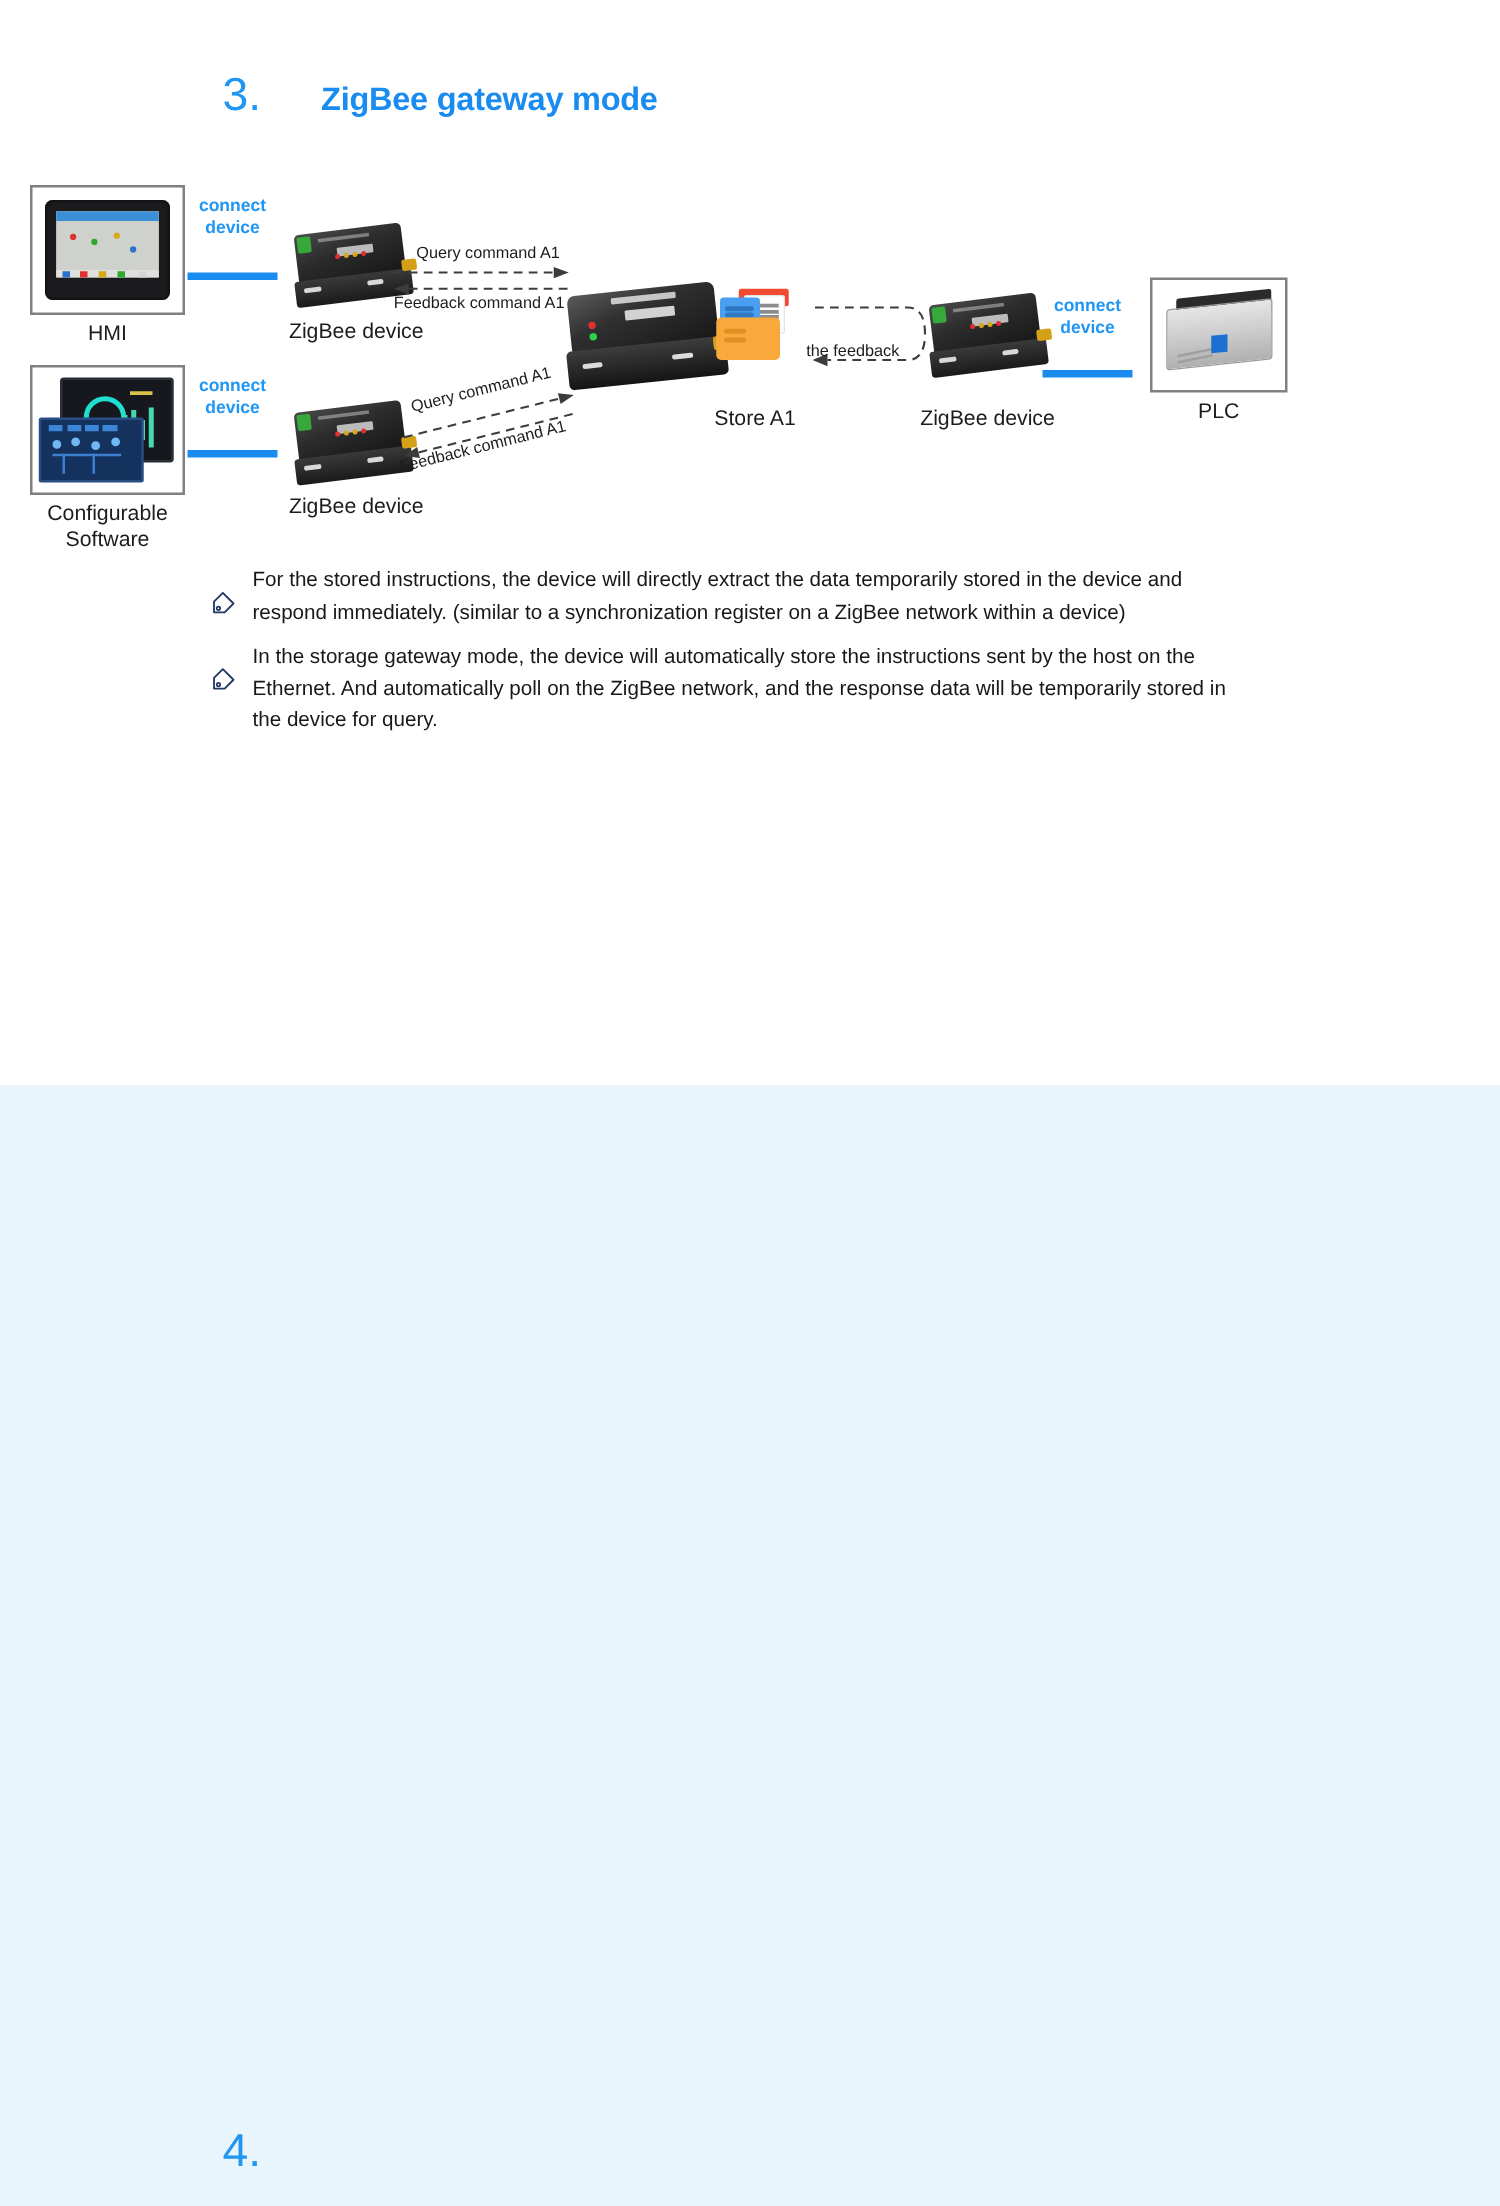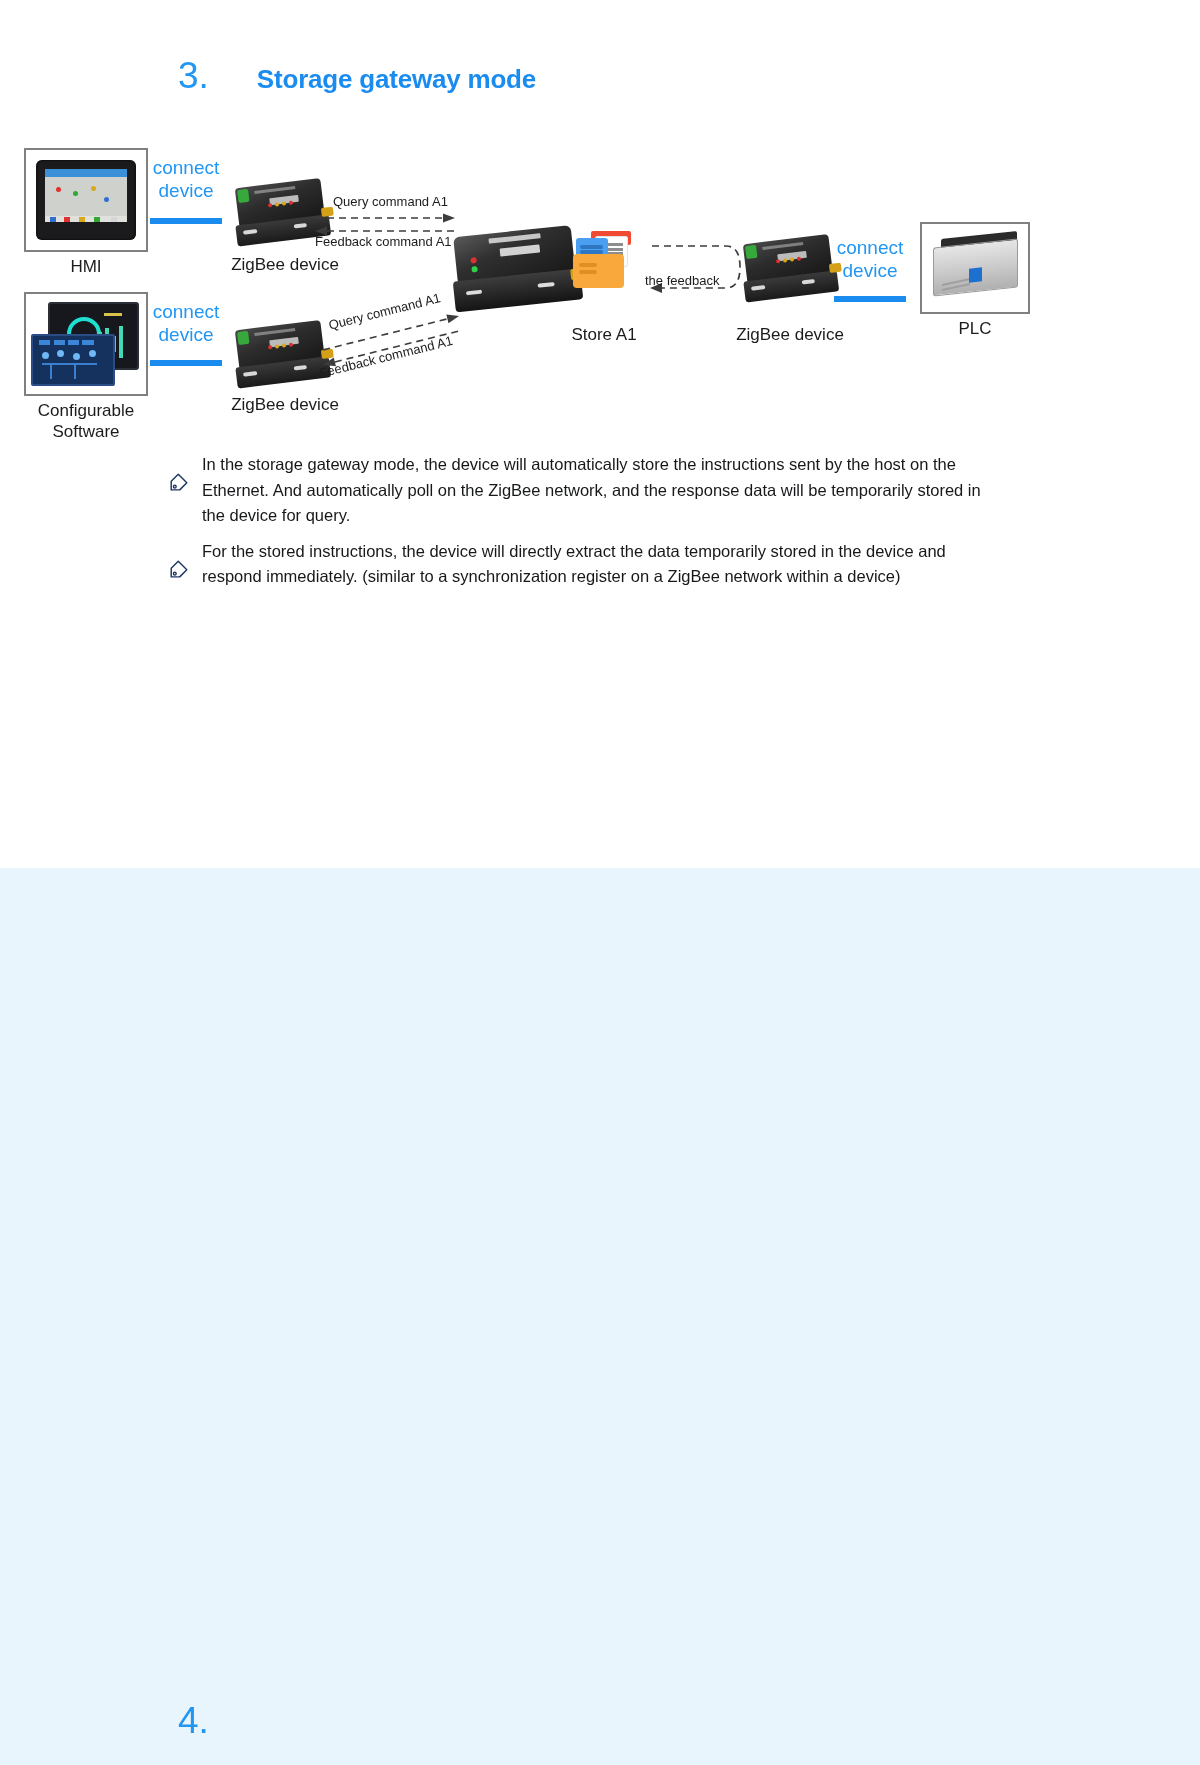--- a/index.html
+++ b/index.html
@@ -192,23 +192,24 @@
   .fold-orange {
     position: absolute; left: 2%; top: 38%; width: 80%; height: 56%;
     background: #f9a93c; border-radius: 4px;
   }
   .fold-orange-line { position: absolute; left: 12%; height: 4px; width: 34%; background: #e09021; border-radius: 2px; }
 
   
   .connect-label {
     position: absolute;
     color: #2196f3;
-    font-size: 19px;
+    font-size: 14px;
     text-align: center;
     line-height: 1.22;
+    font-weight: bold;
   }
   .blue-bar { position: absolute; height: 6px; background: #1a8cf0; }
 
   
   .flow-label {
     position: absolute;
     font-size: 13px;
     color: #1c1c1c;
     white-space: nowrap;
   }
@@ -228,21 +229,21 @@
 </style>
 </head>
 <body>
 
 <div class="page">
 
   <div class="section" id="section-storage">
 
     <div class="heading" style="left:178px; top:55px;">
       <span class="num">3.</span>
-      <span class="title">Storage gateway mode</span>
+      <span class="title">ZigBee gateway mode</span>
     </div>
 
     <div class="diagram" style="top:0; height:440px;">
 
       <div class="framebox" style="left:24px; top:148px; width:124px; height:104px;">
         <div class="hmi-outer">
           <div class="hmi-screen">
             <div class="hmi-titlebar"></div>
             <div class="hmi-body">
               <div class="hmi-dot" style="left:14%; top:22%; background:#e03030;"></div>
@@ -435,30 +436,30 @@
     </div>
 
     <div class="bullets b3" style="left:168px; top:452px; width:820px;">
       <div class="bullet">
         <span class="tag-icon">
           <svg viewBox="0 0 24 24" width="22" height="22">
             <path d="M3.5 12.2 L11.2 4.5 L20.5 4.5 L20.5 13.8 L12.8 21.5 Z" fill="none" stroke="#1f3864" stroke-width="1.6" stroke-linejoin="round" transform="rotate(180 12 12)"></path>
             <circle cx="16.6" cy="8" r="1.5" fill="none" stroke="#1f3864" stroke-width="1.5" transform="rotate(180 12 12)"></circle>
           </svg>
         </span>
-        <span class="bullet-text">In the storage gateway mode, the device will automatically store the instructions sent by the host on the Ethernet. And automatically poll on the ZigBee network, and the response data will be temporarily stored in the device for query.</span>
+        <span class="bullet-text">For the stored instructions, the device will directly extract the data temporarily stored in the device and respond immediately. (similar to a synchronization register on a ZigBee network within a device)</span>
       </div>
       <div class="bullet">
         <span class="tag-icon">
           <svg viewBox="0 0 24 24" width="22" height="22">
             <path d="M3.5 12.2 L11.2 4.5 L20.5 4.5 L20.5 13.8 L12.8 21.5 Z" fill="none" stroke="#1f3864" stroke-width="1.6" stroke-linejoin="round" transform="rotate(180 12 12)"></path>
             <circle cx="16.6" cy="8" r="1.5" fill="none" stroke="#1f3864" stroke-width="1.5" transform="rotate(180 12 12)"></circle>
           </svg>
         </span>
-        <span class="bullet-text">For the stored instructions, the device will directly extract the data temporarily stored in the device and respond immediately. (similar to a synchronization register on a ZigBee network within a device)</span>
+        <span class="bullet-text">In the storage gateway mode, the device will automatically store the instructions sent by the host on the Ethernet. And automatically poll on the ZigBee network, and the response data will be temporarily stored in the device for query.</span>
       </div>
     </div>
   </div>
 
   <div class="section" id="section-configurable">
 
     <div class="heading" style="left:178px; top:832px;">
       <span class="num">4.</span>
     </div>
 

